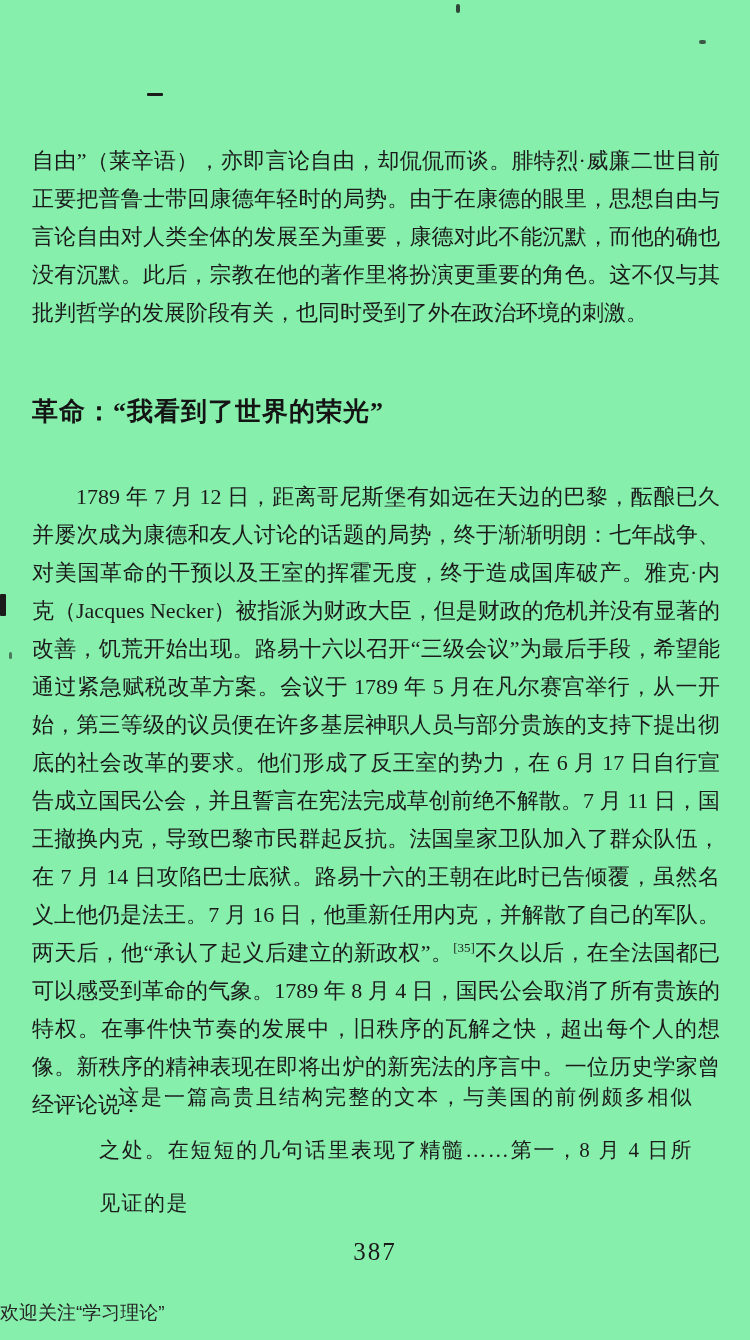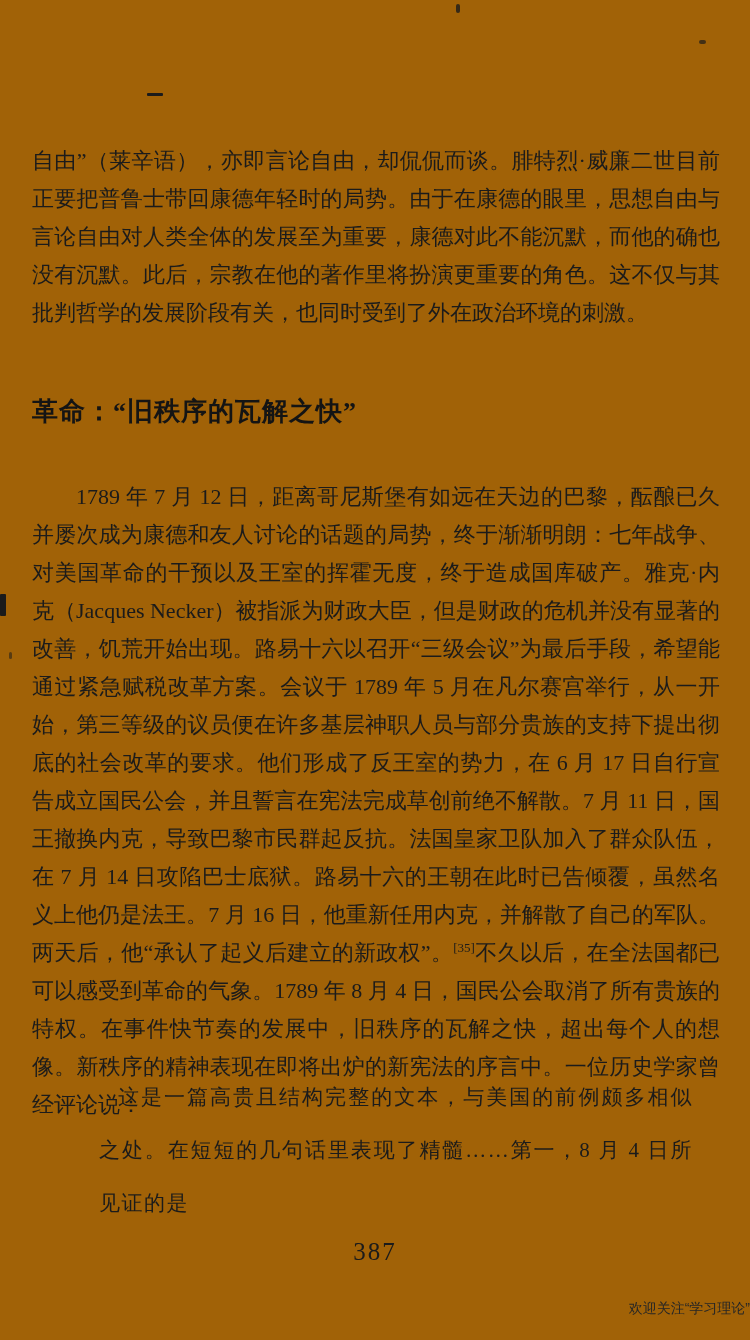--- a/index.html
+++ b/index.html
@@ -1,45 +1,45 @@
 <!DOCTYPE html>
 <html><head>
 <meta charset="utf-8">
 <style>
   html,body{margin:0;padding:0;}
   body{width:750px;height:1340px;background:#e9e9e7;font-family:"Liberation Serif","DejaVu Serif",serif;}
-  .page{position:relative;width:750px;height:1340px;background:#a16207;color:#1b1b1b;overflow:hidden;}
+  .page{position:relative;width:750px;height:1340px;background:#86efac;color:#1b1b1b;overflow:hidden;}
   .para{position:absolute;left:32px;width:688px;margin:0;font-size:22px;line-height:38px;text-align:justify;text-justify:inter-ideograph;}
   .p1{top:142px;}
   .p2{top:478px;text-indent:2em;}
   .fn{font-size:13px;vertical-align:super;line-height:0;}
   .heading{position:absolute;left:32px;top:394px;margin:0;font-size:26px;font-weight:bold;letter-spacing:1px;color:#141414;}
   .quote{position:absolute;left:99px;top:1071px;width:594px;margin:0;font-size:21px;line-height:53px;letter-spacing:1.5px;text-align:justify;text-justify:inter-ideograph;text-indent:0.9em;}
   .page-number{position:absolute;left:0;top:1238px;width:750px;text-align:center;font-size:25px;letter-spacing:2px;}
-  .footer{position:absolute;left:0;top:1300px;width:750px;text-align:right;font-size:14px;color:#262626;font-family:"Liberation Sans","DejaVu Sans",sans-serif;}
+  .footer{position:absolute;left:0;top:1300px;width:750px;text-align:left;font-size:19px;color:#262626;font-family:"Liberation Sans","DejaVu Sans",sans-serif;}
   .mark{position:absolute;background:#1b1b1b;}
   .dash-mark{left:147px;top:93px;width:16px;height:3px;border-radius:1px;}
   .margin-tick{left:0px;top:594px;width:6px;height:22px;border-radius:1px;}
   .speck1{left:456px;top:4px;width:4px;height:9px;opacity:.8;border-radius:2px;}
   .speck2{left:699px;top:40px;width:7px;height:4px;opacity:.7;border-radius:2px;}
   .speck3{left:9px;top:652px;width:3px;height:7px;opacity:.55;border-radius:2px;}
 </style>
 </head>
 <body>
 
 <div class="page">
   <div class="mark speck1"></div>
   <div class="mark speck2"></div>
   <div class="mark speck3"></div>
   <div class="mark dash-mark"></div>
   <div class="mark margin-tick"></div>
 
   <p class="para p1">自由”（莱辛语），亦即言论自由，却侃侃而谈。腓特烈·威廉二世目前正要把普鲁士带回康德年轻时的局势。由于在康德的眼里，思想自由与言论自由对人类全体的发展至为重要，康德对此不能沉默，而他的确也没有沉默。此后，宗教在他的著作里将扮演更重要的角色。这不仅与其批判哲学的发展阶段有关，也同时受到了外在政治环境的刺激。</p>
 
-  <h2 class="heading">革命：“旧秩序的瓦解之快”</h2>
+  <h2 class="heading">革命：“我看到了世界的荣光”</h2>
 
   <p class="para p2"><span>1789 年 7 月 12 日，距离哥尼斯堡有如远在天边的巴黎，酝酿已久并屡次成为康德和友人讨论的话题的局势，终于渐渐明朗：七年战争、对美国革命的干预以及王室的挥霍无度，终于造成国库破产。雅克·内克（Jacques Necker）被指派为财政大臣，但是财政的危机并没有显著的改善，饥荒开始出现。路易十六以召开“三级会议”为最后手段，希望能通过紧急赋税改革方案。会议于 1789 年 5 月在凡尔赛宫举行，从一开始，第三等级的议员便在许多基层神职人员与部分贵族的支持下提出彻底的社会改革的要求。他们形成了反王室的势力，在 6 月 17 日自行宣告成立国民公会，并且誓言在宪法完成草创前绝不解散。7 月 11 日，国王撤换内克，导致巴黎市民群起反抗。法国皇家卫队加入了群众队伍，在 7 月 14 日攻陷巴士底狱。路易十六的王朝在此时已告倾覆，虽然名义上他仍是法王。7 月 16 日，他重新任用内克，并解散了自己的军队。两天后，他“承认了起义后建立的新政权”。</span><sup class="fn">[35]</sup><span>不久以后，在全法国都已可以感受到革命的气象。1789 年 8 月 4 日，国民公会取消了所有贵族的特权。在事件快节奏的发展中，旧秩序的瓦解之快，超出每个人的想像。新秩序的精神表现在即将出炉的新宪法的序言中。一位历史学家曾经评论说：</span></p>
 
   <p class="quote">这是一篇高贵且结构完整的文本，与美国的前例颇多相似之处。在短短的几句话里表现了精髓……第一，8 月 4 日所见证的是</p>
 
   <div class="page-number">387</div>
 
   <div class="footer">欢迎关注“学习理论”</div>
 </div>
 

